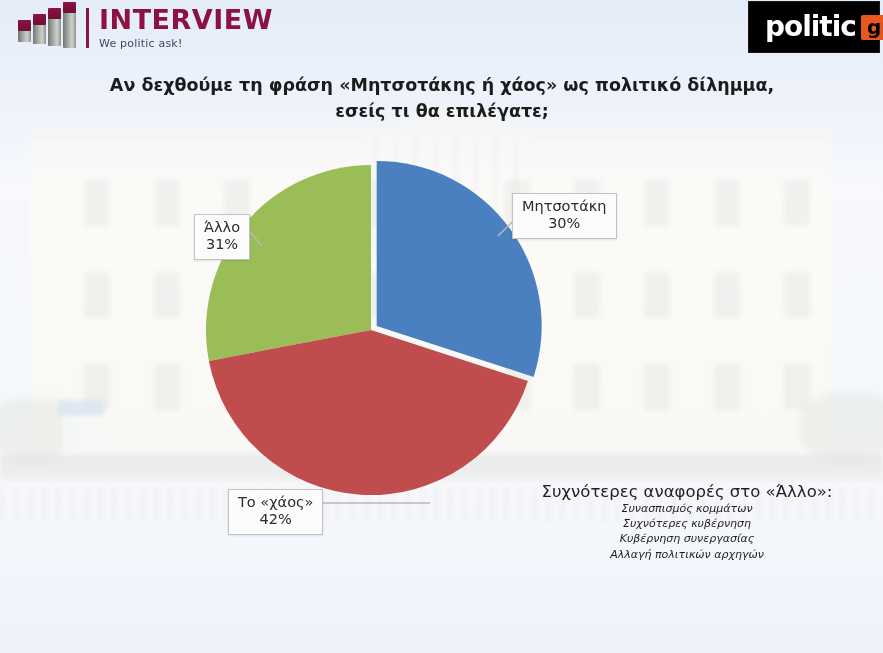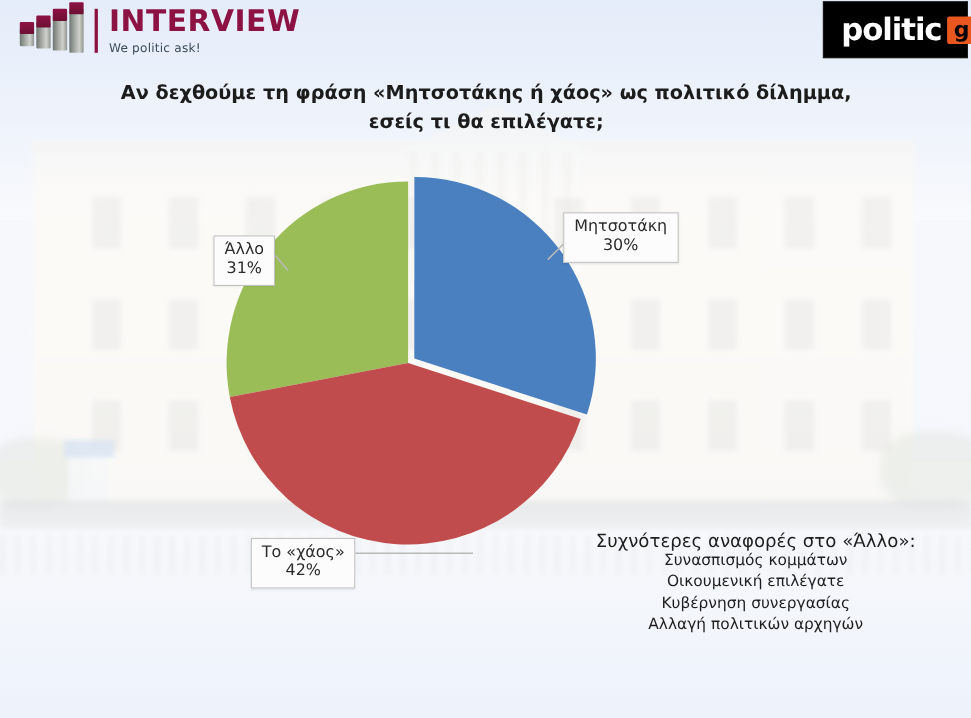--- a/index.html
+++ b/index.html
@@ -84,21 +84,21 @@
   .callout .pct{display:block;}
   #co-allo{left:194px;top:190px;margin-top:24px;}
   #co-mits{left:512px;top:193px;}
   #co-chaos{left:228px;top:489px;}
   .leader{position:absolute;z-index:6;}
 
   
   .notes{position:absolute;right:36px;top:482px;width:320px;z-index:7;text-align:center;
     color:#1e1e1e;font-family:"DejaVu Sans","Liberation Sans",sans-serif;}
   .notes-head{font-size:16.5px;}
-  .notes-list div{font-size:14px;line-height:1.38;}
+  .notes-list div{font-size:11px;line-height:1.38;font-style:italic;}
 </style>
 </head>
 <body>
 
 <div id="stage">
 
   <div class="bg">
     <div class="bg-sky"></div>
     <div class="bg-ground"></div>
     <div class="bg-bldg"></div>
@@ -175,19 +175,19 @@
 
   <div class="callout" id="co-chaos">
     <span>Το «χάος»</span>
     <span class="pct">42%</span>
   </div>
 
   <div class="notes">
     <div class="notes-head">Συχνότερες αναφορές στο «Άλλο»:</div>
     <div class="notes-list">
       <div>Συνασπισμός κομμάτων</div>
-      <div>Οικουμενική επιλέγατε</div>
+      <div>Συχνότερες κυβέρνηση</div>
       <div>Κυβέρνηση συνεργασίας</div>
       <div>Αλλαγή πολιτικών αρχηγών</div>
     </div>
   </div>
 
 </div>
 
 </body></html>

